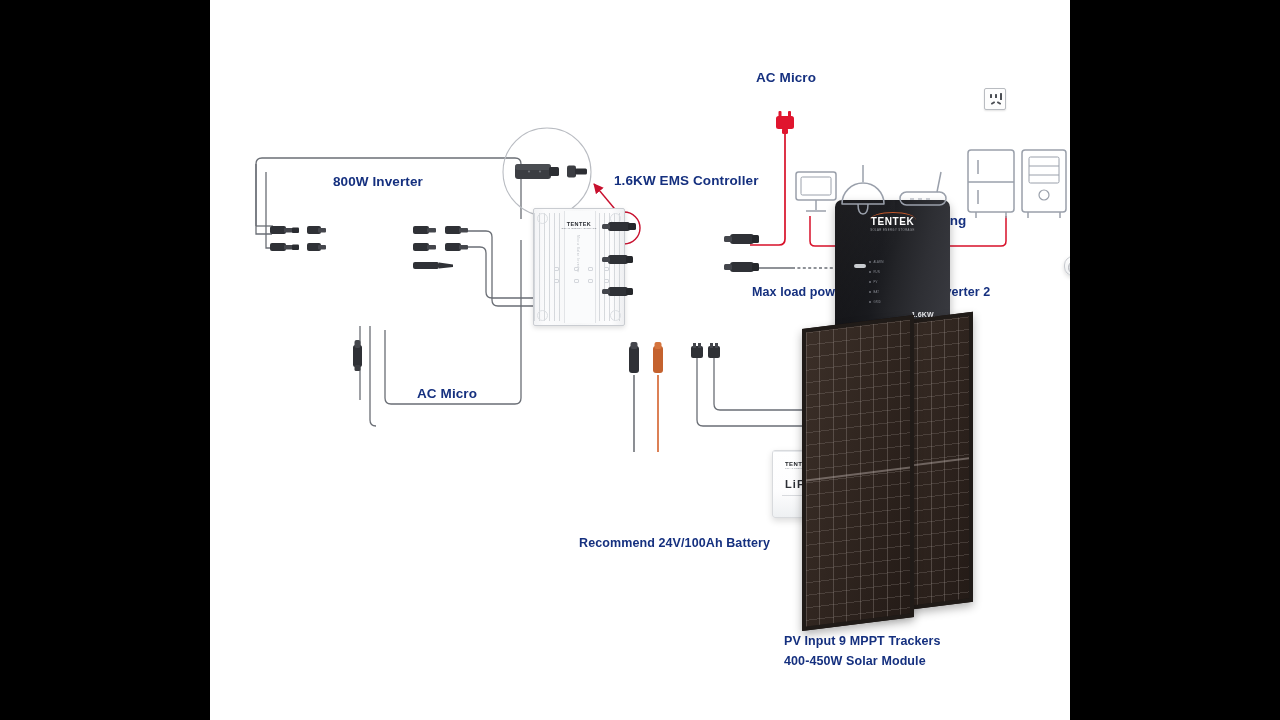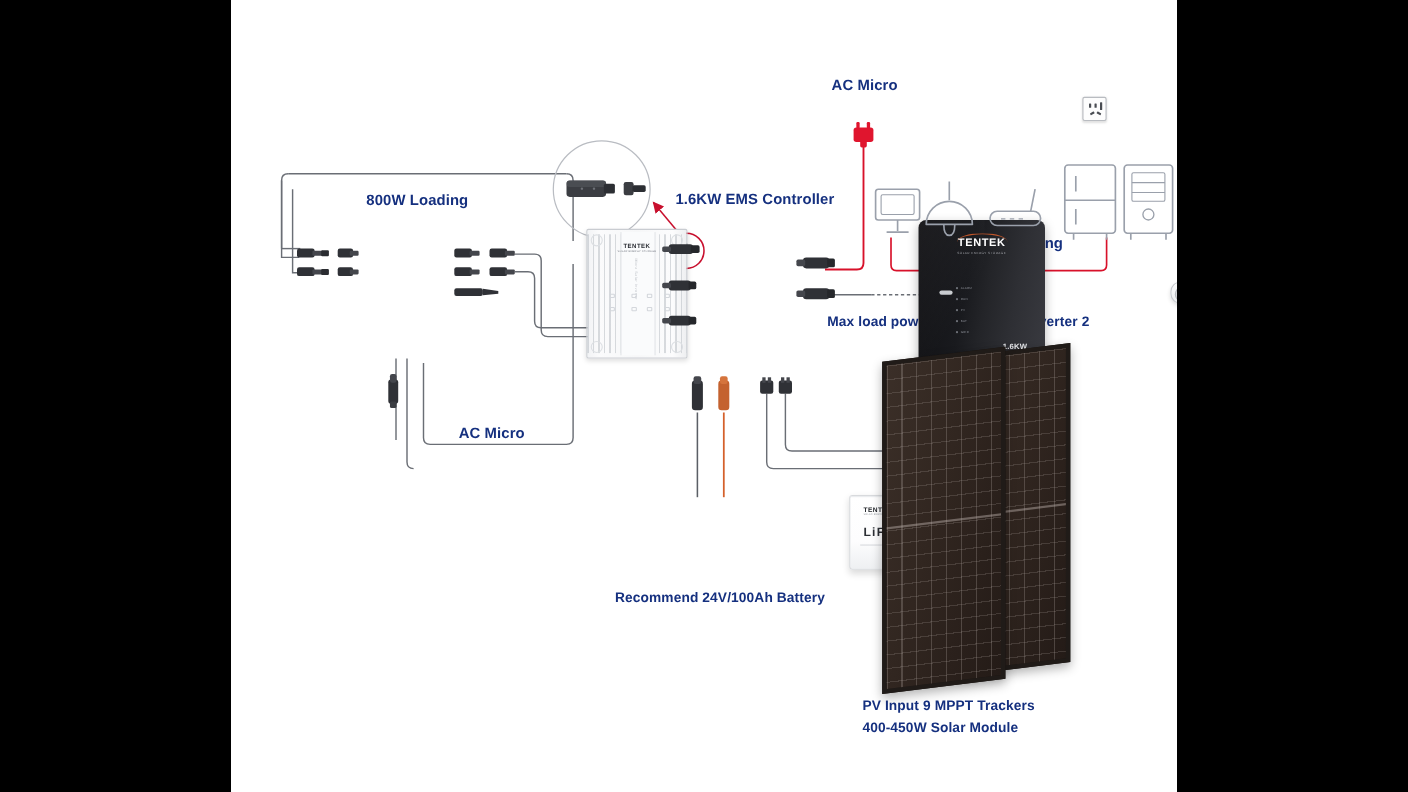--- a/index.html
+++ b/index.html
@@ -169,27 +169,27 @@
         <rect x="0" y="0" width="36" height="15" rx="3" fill="#3b3d42"></rect>
         <rect x="0" y="0" width="36" height="6" rx="3" fill="#55585e" opacity=".6"></rect>
         <rect x="34" y="3" width="10" height="9" rx="1.5" fill="#2c2e33"></rect>
         <rect x="52" y="1.5" width="9" height="12" rx="2" fill="#3b3d42"></rect>
         <rect x="60" y="4.5" width="12" height="6" rx="1.5" fill="#2c2e33"></rect>
         <circle cx="14" cy="7.5" r="1.1" fill="#6e7177"></circle>
         <circle cx="25" cy="7.5" r="1.1" fill="#6e7177"></circle>
       </g>
     </svg>
 
-    <div class="lbl sz13" style="left:123px; top:174px;">800W Loading</div>
+    <div class="lbl sz13" style="left:123px; top:174px;">800W Inverter</div>
     <div class="lbl sz13" style="left:404px; top:173px;">1.6KW EMS Controller</div>
     <div class="lbl sz13" style="left:546px; top:70px;">AC Micro</div>
     <div class="lbl sz13" style="left:672px; top:213px;">EPS Loading</div>
     <div class="lbl sz12" style="left:542px; top:285px;">Max load power ≤ inverter 1 + inverter 2</div>
     <div class="lbl sz13" style="left:207px; top:386px;">AC Micro</div>
-    <div class="lbl sz12" style="left:349px; top:536px;">Recommend 24V/100Ah Battery</div>
+    <div class="lbl sz12" style="left:369px; top:536px;">Recommend 24V/100Ah Battery</div>
     <div class="lbl sz12" style="left:574px; top:634px;">PV Input 9 MPPT Trackers</div>
     <div class="lbl sz12" style="left:574px; top:654px;">400-450W Solar Module</div>
 
     <div class="socket">
       <i style="left:5px;  top:5px;  width:2px; height:4px;"></i>
       <i style="left:10px; top:5px;  width:2px; height:4px;"></i>
       <i style="left:15px; top:4px;  width:2px; height:7px;"></i>
       <i style="left:6px;  top:13px; width:4px; height:2px; transform:rotate(-30deg);"></i>
       <i style="left:12px; top:13px; width:4px; height:2px; transform:rotate(30deg);"></i>
     </div>

